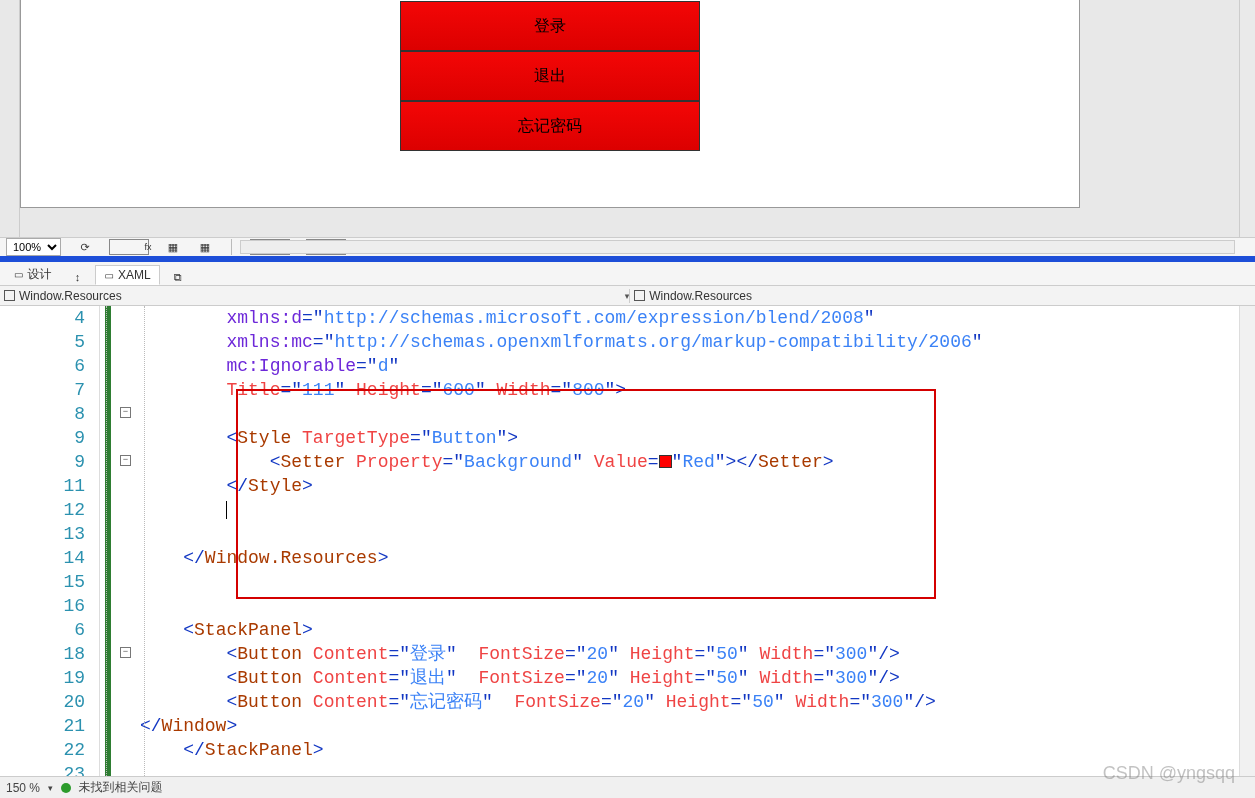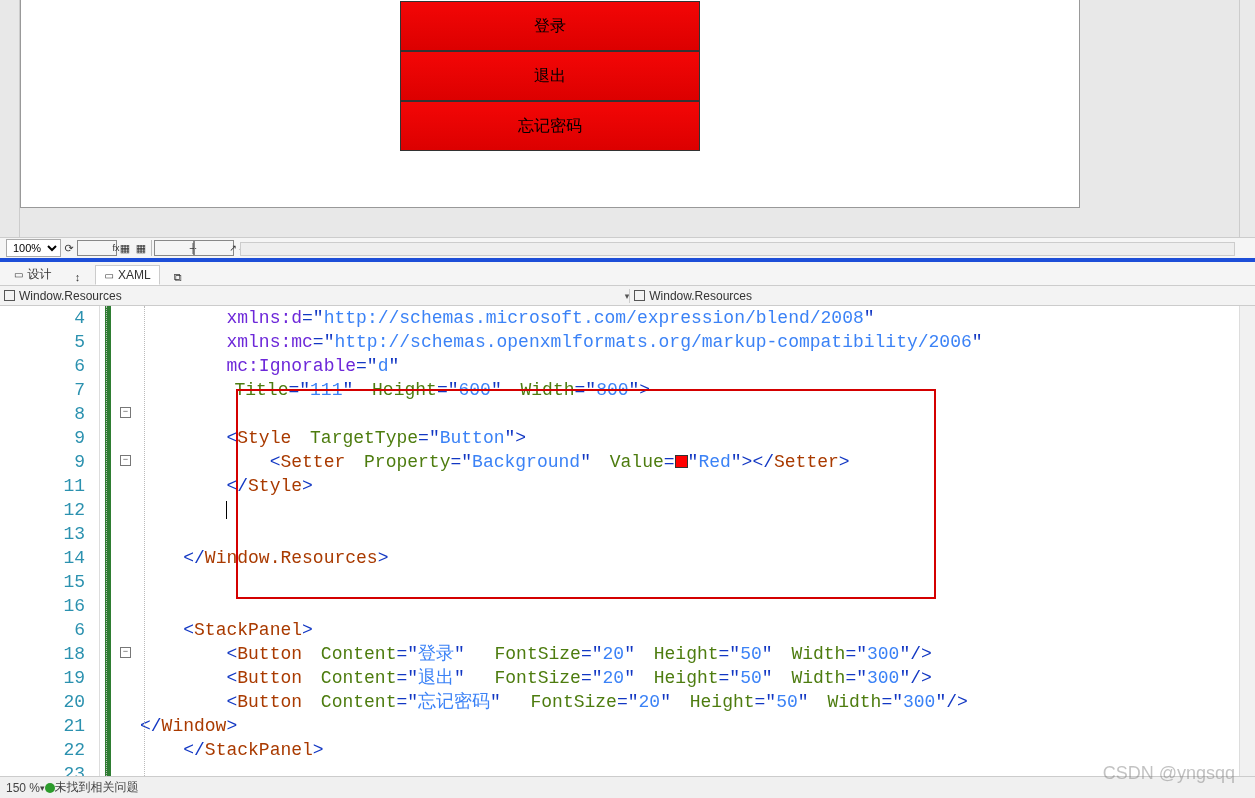--- a/index.html
+++ b/index.html
@@ -65,27 +65,27 @@
       display: flex;
       justify-content: center;
       align-items: center;
       font-family: "Microsoft YaHei", sans-serif;
     }
 
     
     .toolbar {
       height: 24px;
       background: #f5f5f5;
-      border-bottom: 4px solid #1d4ed8;
+      border-bottom: 6px solid #1d4ed8;
       display: flex;
       align-items: center;
       font-size: 12px;
       color: #333;
       padding: 0 6px;
-      gap: 0;
+      gap: 16px;
       position: relative;
     }
     .toolbar .zoom-sel {
       font-size: 11px;
       height: 18px;
       border: 1px solid #aaa;
       padding: 0 2px;
       background: #fff;
     }
     .tb-icon {
@@ -218,21 +218,21 @@
       position: relative;
       padding-left: 40px;
     }
     .code-line {
       height: 24px;
       line-height:24px;
       white-space: pre;
       color: #333;
     }
     .tag { color: #a93a00; }
-    .attr { color: #4d7c0f; margin-left: 8px; }
+    .attr { color: #ef4444; }
     .val { color: #3b82f6; }
     .ns { color: #6d28d9; }
     .punc { color:#1237c3;}
     .color-swatch {
       display: inline-block;
       width: 13px;
       height: 13px;
       background: red;
       border: 1px solid #333;
       vertical-align: middle;
@@ -263,20 +263,21 @@
     
     .bottom-bar {
       height: 22px;
       background: #f0f0f0;
       border-top: 1px solid #ccc;
       display: flex;
       align-items: center;
       font-size: 12px;
       color: #444;
       padding: 0 6px;
+      gap:8px;
     }
     .green-dot { width:10px; height:10px; border-radius:50%; background:#2c9b2c;}
     .watermark {
       position: fixed;
       right: 20px;
       bottom: 14px;
       color: rgba(120,120,120,0.45);
       font-size: 18px;
       font-family: sans-serif;
       pointer-events:none;

